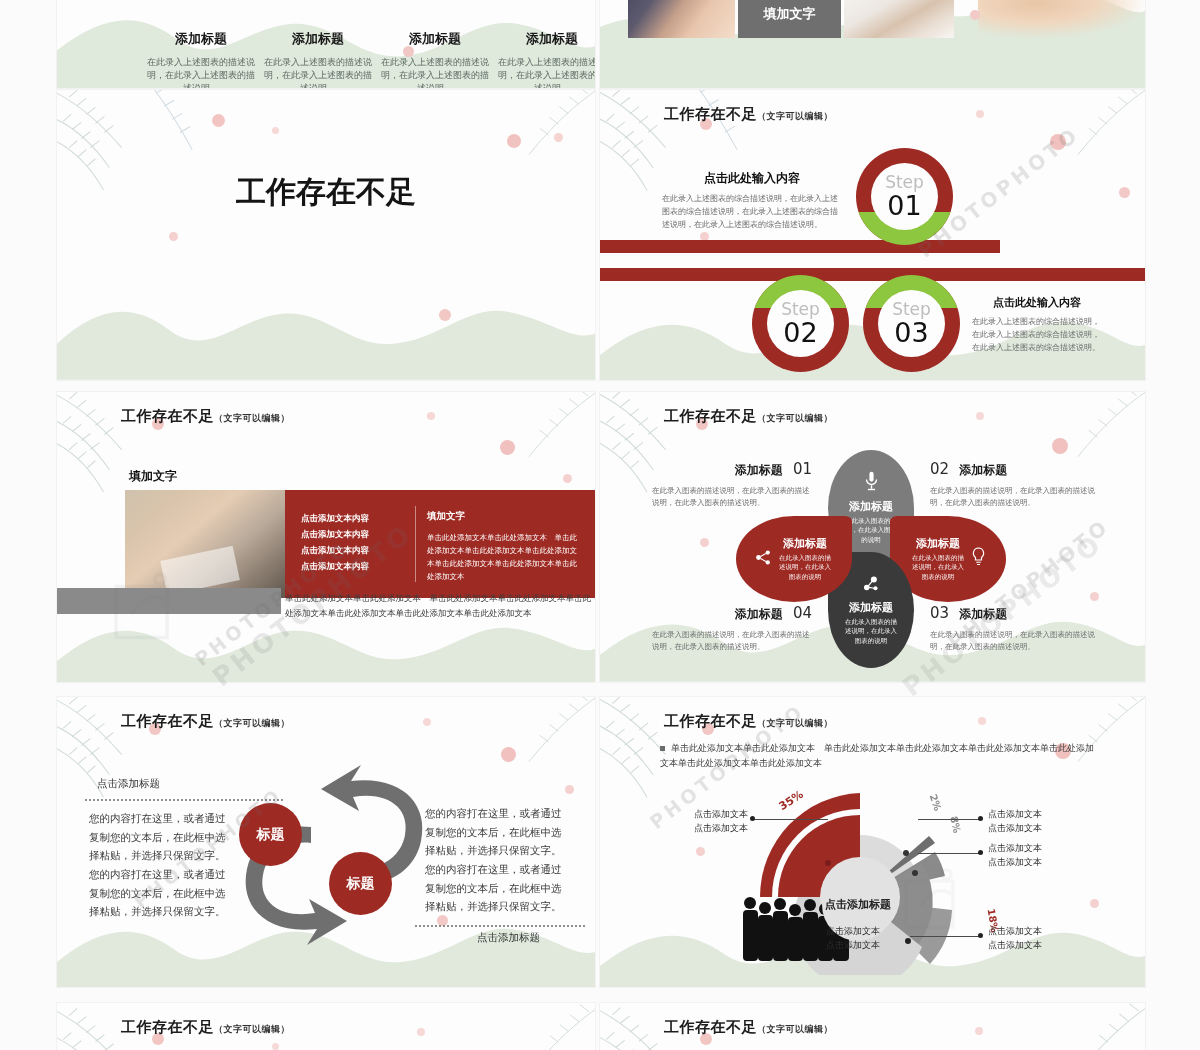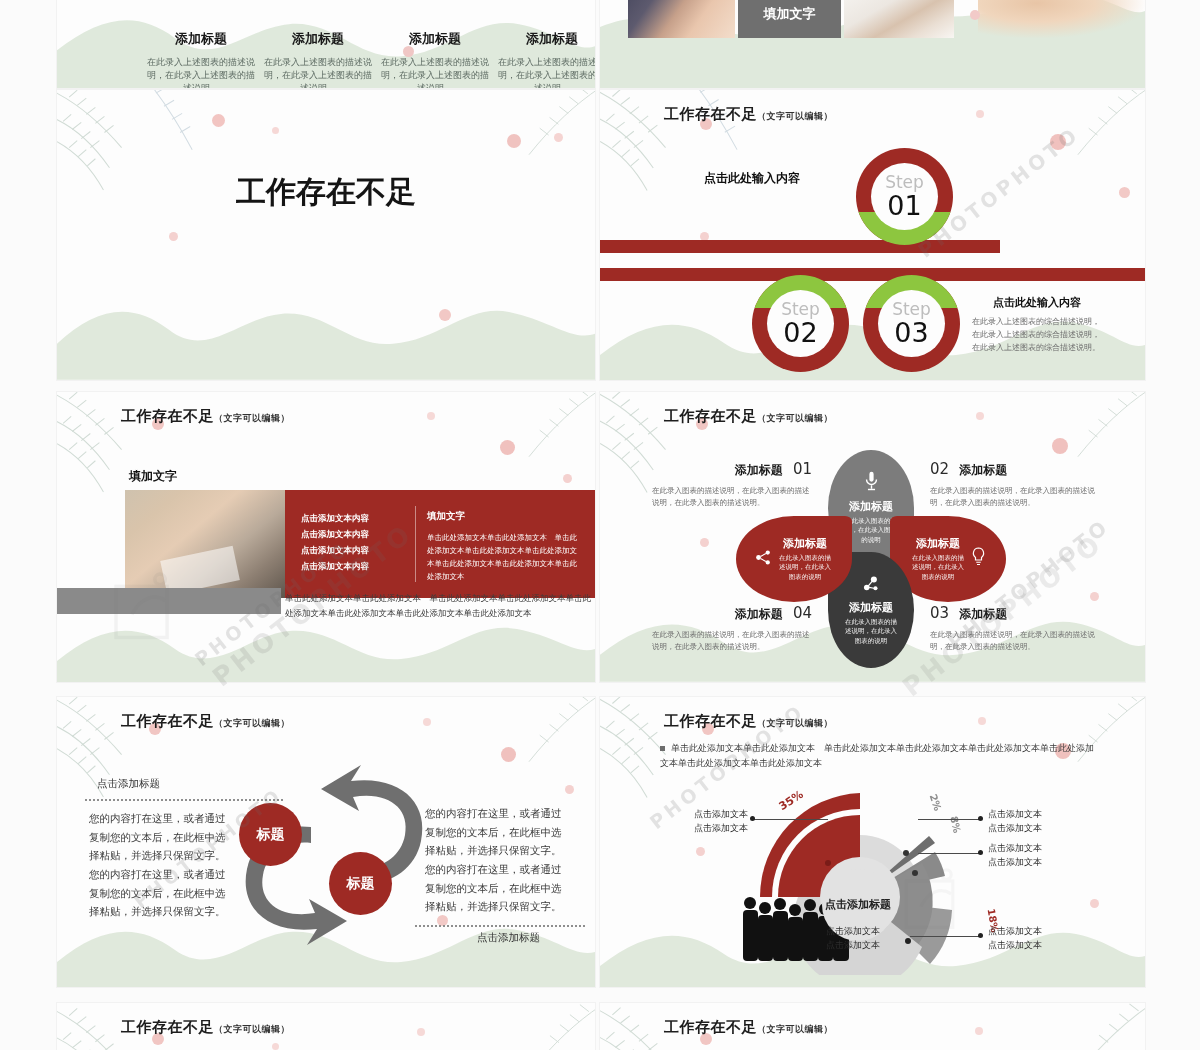--- a/index.html
+++ b/index.html
@@ -272,20 +272,21 @@
         <div class="half-bot"></div>
         <div class="arc-green-bot"></div>
       </div>
       <div class="hole" style="left:15px; top:15px; right:15px; bottom:15px;">
         <div class="word" style="font-size:17px;">Step</div>
         <div class="num" style="font-size:27px; margin-top:1px;">01</div>
       </div>
     </div>
     <div class="steptxt" style="left:62px; top:80px; width:180px; text-align:left;">
       <div class="h" style="font-size:12px; text-align:center;">点击此处输入内容</div>
+      <div class="b" style="font-size:8px; margin-top:6px;">在此录入上述图表的综合描述说明，在此录入上述图表的综合描述说明，在此录入上述图表的综合描述说明，在此录入上述图表的综合描述说明。</div>
     </div>
 
     <div class="stepring" style="left:152px; top:185px; width:97px; height:97px;">
       <div class="outer">
         <div class="half-top"></div>
         <div class="half-bot"></div>
         <div class="arc-green-top"></div>
       </div>
       <div class="hole" style="left:15px; top:15px; right:15px; bottom:15px;">
         <div class="word" style="font-size:17px;">Step</div>

